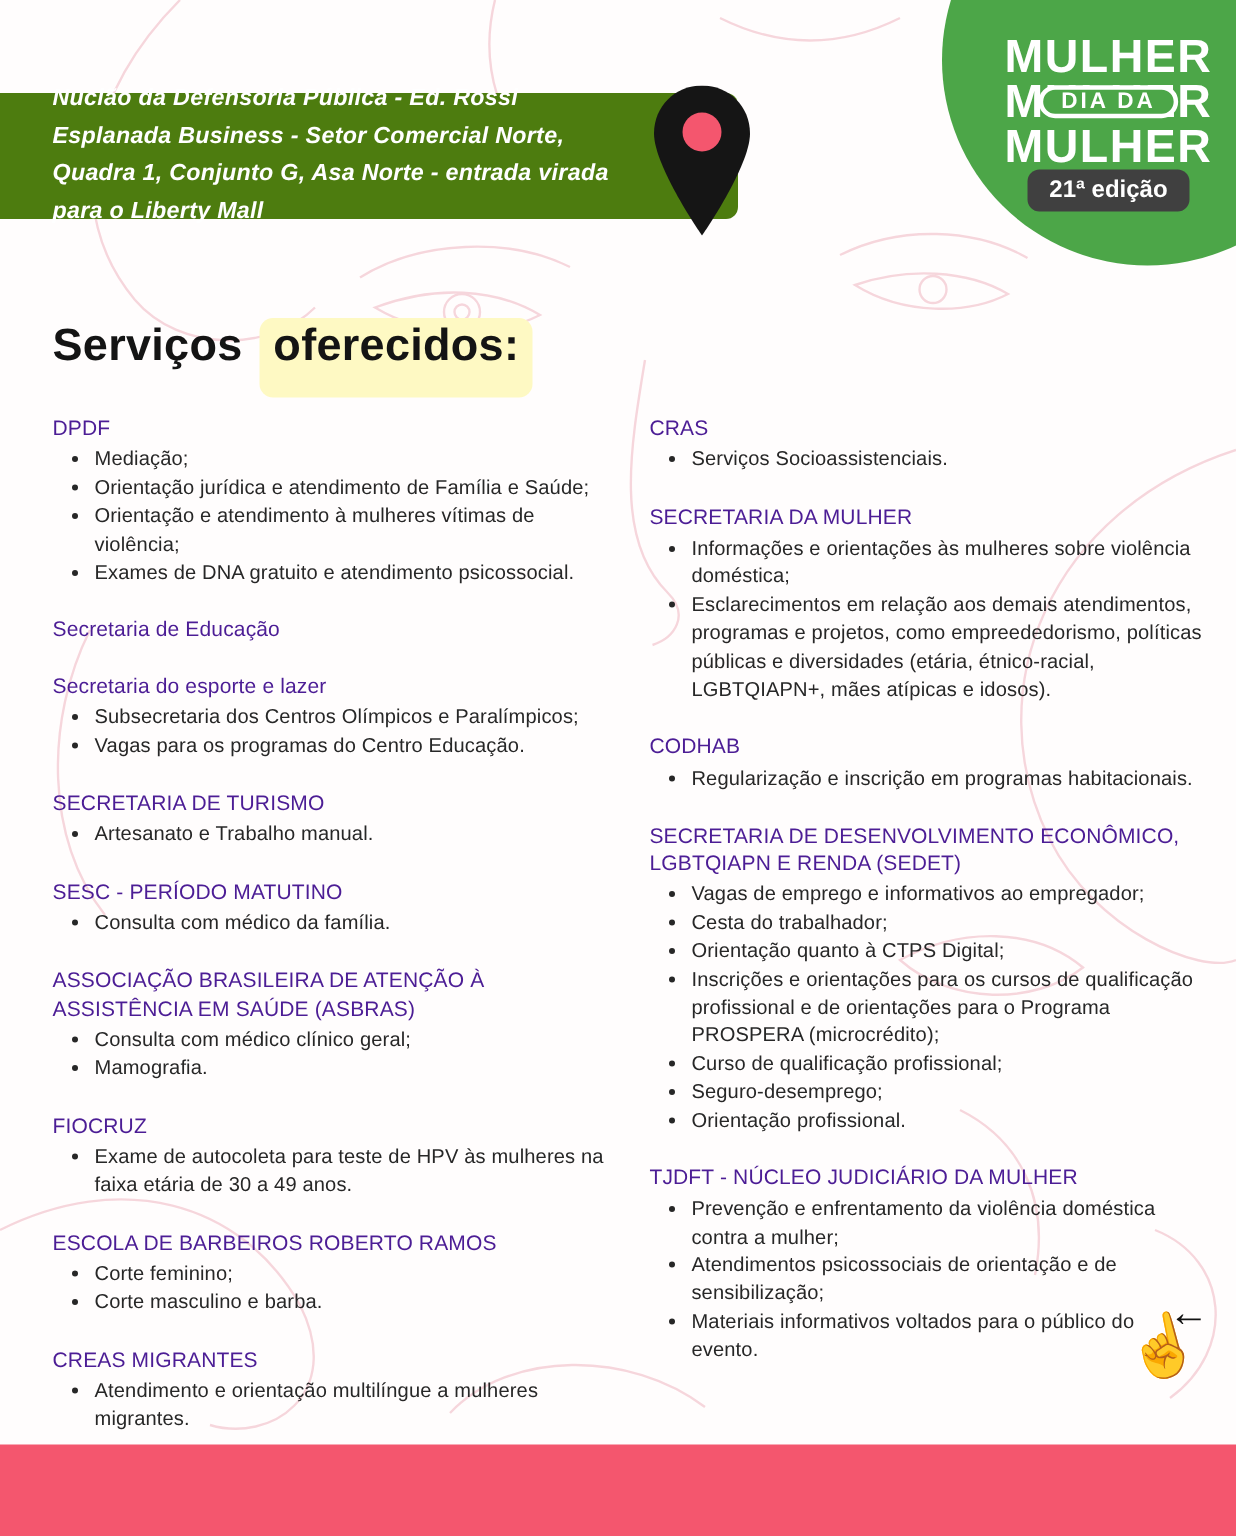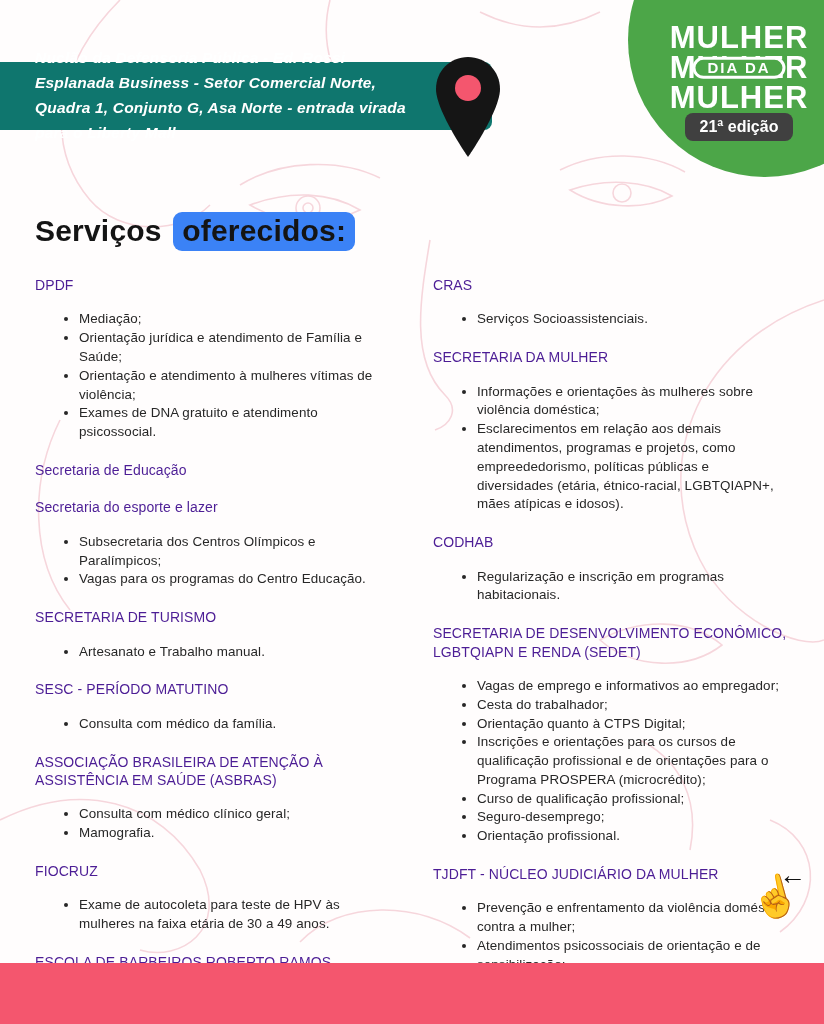--- a/index.html
+++ b/index.html
@@ -6,22 +6,22 @@
   .page {
     position:relative; width:824px; height:1024px;
     background:#fffdfd; overflow:hidden;
     font-family:"Liberation Sans", sans-serif;
     color:#1c1c1c;
   }
   .bg-art { position:absolute; left:0; top:0; width:824px; height:1024px; pointer-events:none; }
 
   
   .banner {
-    position:absolute; left:0; top:62px; width:492px; height:68px;
-    background:#0f766e; border-radius:0 8px 8px 0;
+    position:absolute; left:0; top:62px; width:492px; height:84px;
+    background:#4d7c0f; border-radius:0 8px 8px 0;
     display:flex; align-items:center; box-sizing:border-box;
     padding:0 68px 0 35px; z-index:2;
   }
   .banner-text {
     color:#ffffff; font-style:italic; font-weight:700;
     font-size:15.5px; line-height:1.6; letter-spacing:0.2px;
   }
   .pin-icon { position:absolute; left:436px; top:57px; z-index:3; }
 
   
@@ -48,36 +48,36 @@
     display:inline-block; background:#404040; color:#ffffff;
     font-weight:700; font-size:16px; padding:5px 15px; border-radius:8px;
   }
 
   
   .page-title {
     position:absolute; left:35px; top:214px; margin:0; z-index:2;
     font-size:30px; font-weight:800; color:#141414; letter-spacing:0.2px;
   }
   .page-title .hl {
-    background:#3b82f6; border-radius:9px; padding:2px 9px 4px 9px; margin-left:3px;
+    background:#fef9c3; border-radius:9px; padding:2px 9px 18px 9px; margin-left:3px;
   }
 
   
   .columns {
     position:absolute; left:35px; top:276px; width:768px;
     display:flex; gap:20px; z-index:2;
   }
   .col-left  { width:383px; }
   .col-right { width:375px; }
   .service-section { margin:0 0 19px 0; }
   .service-section h3 {
     margin:0 0 3px 0; font-size:14px; font-weight:400; color:#4c1d95;
     line-height:1.32; letter-spacing:0.1px;
   }
-  .service-section ul { margin:16px; padding:0 0 0 28px; }
+  .service-section ul { margin:0; padding:0 0 0 28px; }
   .service-section li {
     font-size:13.4px; color:#272727; line-height:1.4; letter-spacing:0.1px;
   }
 
   
   .hand-icon { position:absolute; left:742px; top:866px; width:64px; height:64px; color:#121212; z-index:2; }
   .hand-icon .arrow { position:absolute; right:0px; top:-6px; font-size:27px; font-weight:700; }
   .hand-icon .hand-glyph { position:absolute; left:8px; top:8px; font-size:40px; transform:rotate(-14deg); }
 
   

